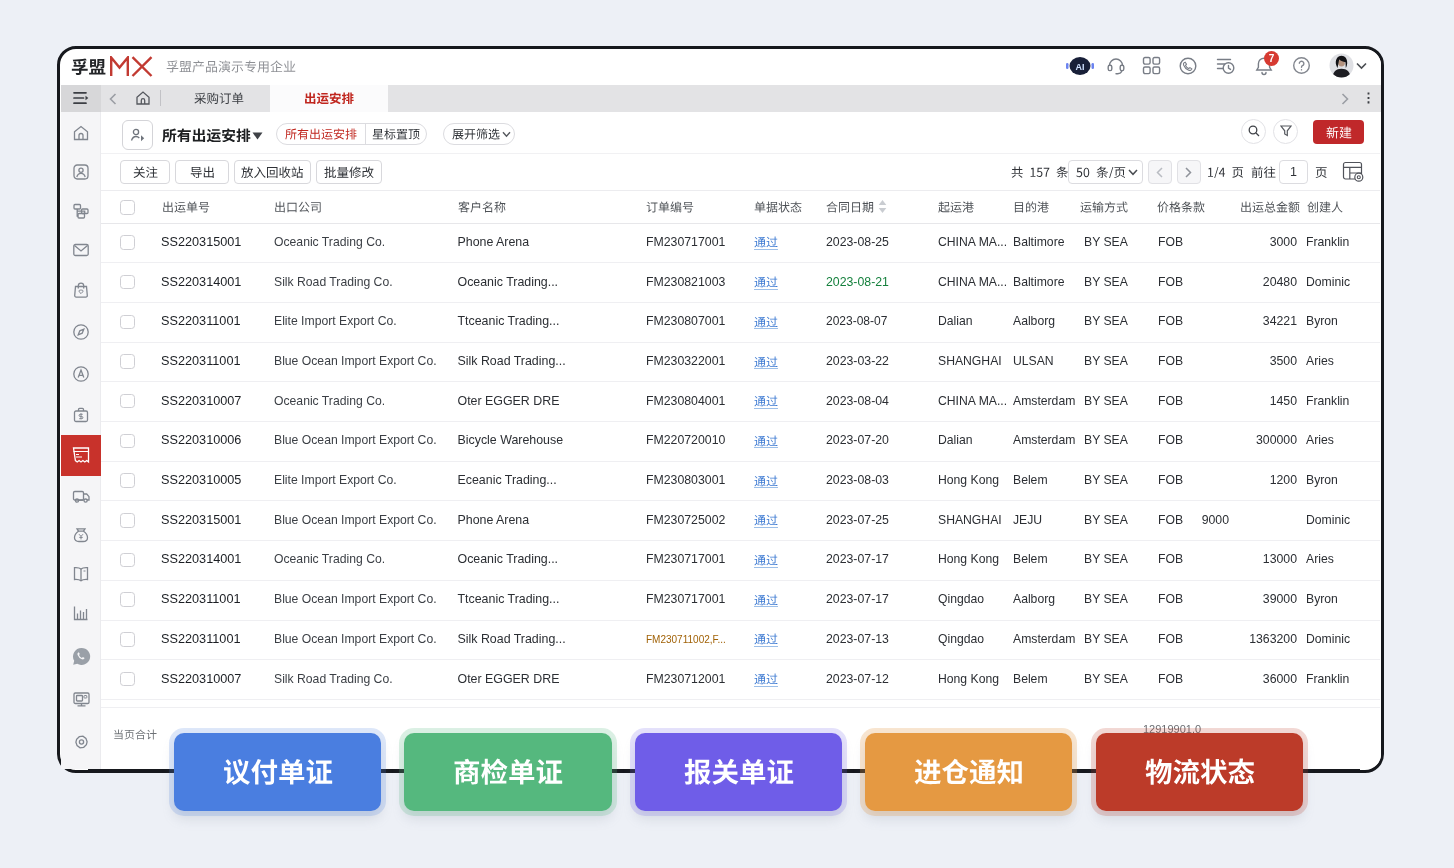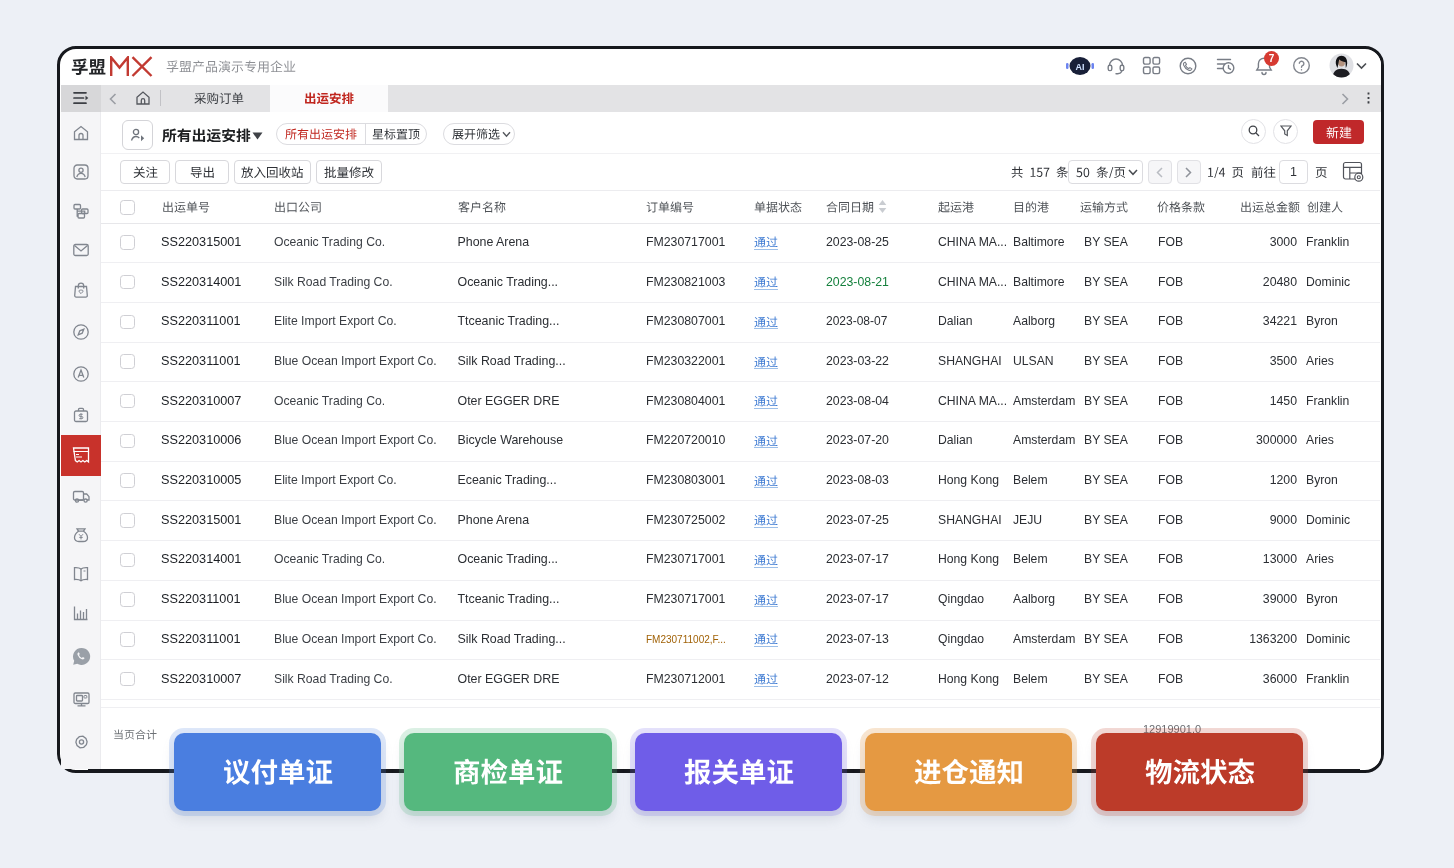--- a/index.html
+++ b/index.html
@@ -547,21 +547,21 @@
 <div class="a" style="left:753.5px;top:514.2px;z-index:3;border-bottom:1px solid #9dbfe8;padding-bottom:0.5px">
     <svg width="24.0" height="12" viewBox="0 -880 2000 1000">
       <path d="M65 -757C124 -705 200 -632 235 -585L290 -635C253 -681 176 -751 117 -800ZM256 -465H43V-394H184V-110C140 -92 90 -47 39 8L86 70C137 2 186 -56 220 -56C243 -56 277 -22 318 3C388 45 471 57 595 57C703 57 878 52 948 47C949 27 961 -7 969 -26C866 -16 714 -8 596 -8C485 -8 400 -15 333 -56C298 -79 276 -97 256 -108ZM364 -803V-744H787C746 -713 695 -682 645 -658C596 -680 544 -701 499 -717L451 -674C513 -651 586 -619 647 -589H363V-71H434V-237H603V-75H671V-237H845V-146C845 -134 841 -130 828 -129C816 -129 774 -129 726 -130C735 -113 744 -88 747 -69C814 -69 857 -69 883 -80C909 -91 917 -109 917 -146V-589H786C766 -601 741 -614 712 -628C787 -667 863 -719 917 -771L870 -807L855 -803ZM845 -531V-443H671V-531ZM434 -387H603V-296H434ZM434 -443V-531H603V-443ZM845 -387V-296H671V-387Z M1079 -774C1135 -722 1199 -649 1227 -602L1290 -646C1259 -693 1193 -763 1137 -813ZM1381 -477C1432 -415 1493 -327 1521 -275L1584 -313C1555 -365 1492 -449 1441 -510ZM1262 -465H1050V-395H1188V-133C1143 -117 1091 -72 1037 -14L1089 57C1140 -12 1189 -71 1222 -71C1245 -71 1277 -37 1319 -11C1389 33 1473 43 1597 43C1693 43 1870 38 1941 34C1942 11 1955 -27 1964 -47C1867 -37 1716 -28 1599 -28C1487 -28 1402 -36 1336 -76C1302 -96 1281 -116 1262 -128ZM1720 -837V-660H1332V-589H1720V-192C1720 -174 1713 -169 1693 -168C1673 -167 1603 -167 1530 -170C1541 -148 1553 -115 1557 -93C1651 -93 1712 -94 1747 -107C1783 -119 1796 -141 1796 -192V-589H1935V-660H1796V-837Z" fill="#3d7ad2"></path>
     </svg>
   </div>
 <div class="a" style="left:826px;top:512.75px;z-index:3;line-height:15px;font-size:12.3px"><span style="font-size:12.3px;color:#2b2e33;font-weight:normal;white-space:nowrap;">2023-07-25</span></div>
 <div class="a" style="left:938px;top:512.75px;z-index:3;line-height:15px;font-size:12.2px"><span style="font-size:12.2px;color:#2b2e33;font-weight:normal;white-space:nowrap;">SHANGHAI</span></div>
 <div class="a" style="left:1013px;top:512.75px;z-index:3;line-height:15px;font-size:12.2px"><span style="font-size:12.2px;color:#2b2e33;font-weight:normal;white-space:nowrap;">JEJU</span></div>
 <div class="a" style="left:1084px;top:512.75px;z-index:3;line-height:15px;font-size:12.2px"><span style="font-size:12.2px;color:#2b2e33;font-weight:normal;white-space:nowrap;">BY SEA</span></div>
 <div class="a" style="left:1158px;top:512.75px;z-index:3;line-height:15px;font-size:12.2px"><span style="font-size:12.2px;color:#2b2e33;font-weight:normal;white-space:nowrap;">FOB</span></div>
-<div class="a" style="left:1147px;top:512.75px;z-index:3">
+<div class="a" style="left:1079px;top:512.75px;z-index:3">
     <div style="width:150px;text-align:right;font-size:12.3px;color:#2b2e33;line-height:15px">9000</div>
   </div>
 <div class="a" style="left:1306px;top:512.75px;z-index:3;line-height:15px;font-size:12.2px"><span style="font-size:12.2px;color:#2b2e33;font-weight:normal;white-space:nowrap;">Dominic</span></div>
 <div class="a" style="left:101px;top:540.1px;width:1279px;height:1px;background:#efeff2;z-index:3"></div>
 <div class="a" style="left:120px;top:552.75px;width:15px;height:14.5px;border:1.5px solid #cfcfd4;border-radius:3.5px;background:#fff;z-index:3"></div>
 <div class="a" style="left:161px;top:552.45px;z-index:3;line-height:15px;font-size:12.7px"><span style="font-size:12.7px;color:#1b1e23;font-weight:normal;white-space:nowrap;letter-spacing:0px">SS220314001</span></div>
 <div class="a" style="left:274px;top:552.45px;z-index:3;line-height:15px;font-size:12.2px"><span style="font-size:12.2px;color:#3b3f45;font-weight:normal;white-space:nowrap;">Oceanic Trading Co.</span></div>
 <div class="a" style="left:457.5px;top:552.45px;z-index:3;line-height:15px;font-size:12.4px"><span style="font-size:12.4px;color:#2b2e33;font-weight:normal;white-space:nowrap;">Oceanic Trading...</span></div>
 <div class="a" style="left:646px;top:552.45px;z-index:3;line-height:15px;font-size:12.3px"><span style="font-size:12.3px;color:#2b2e33;font-weight:normal;white-space:nowrap;">FM230717001</span></div>
 <div class="a" style="left:753.5px;top:554.0px;z-index:3;border-bottom:1px solid #9dbfe8;padding-bottom:0.5px">

